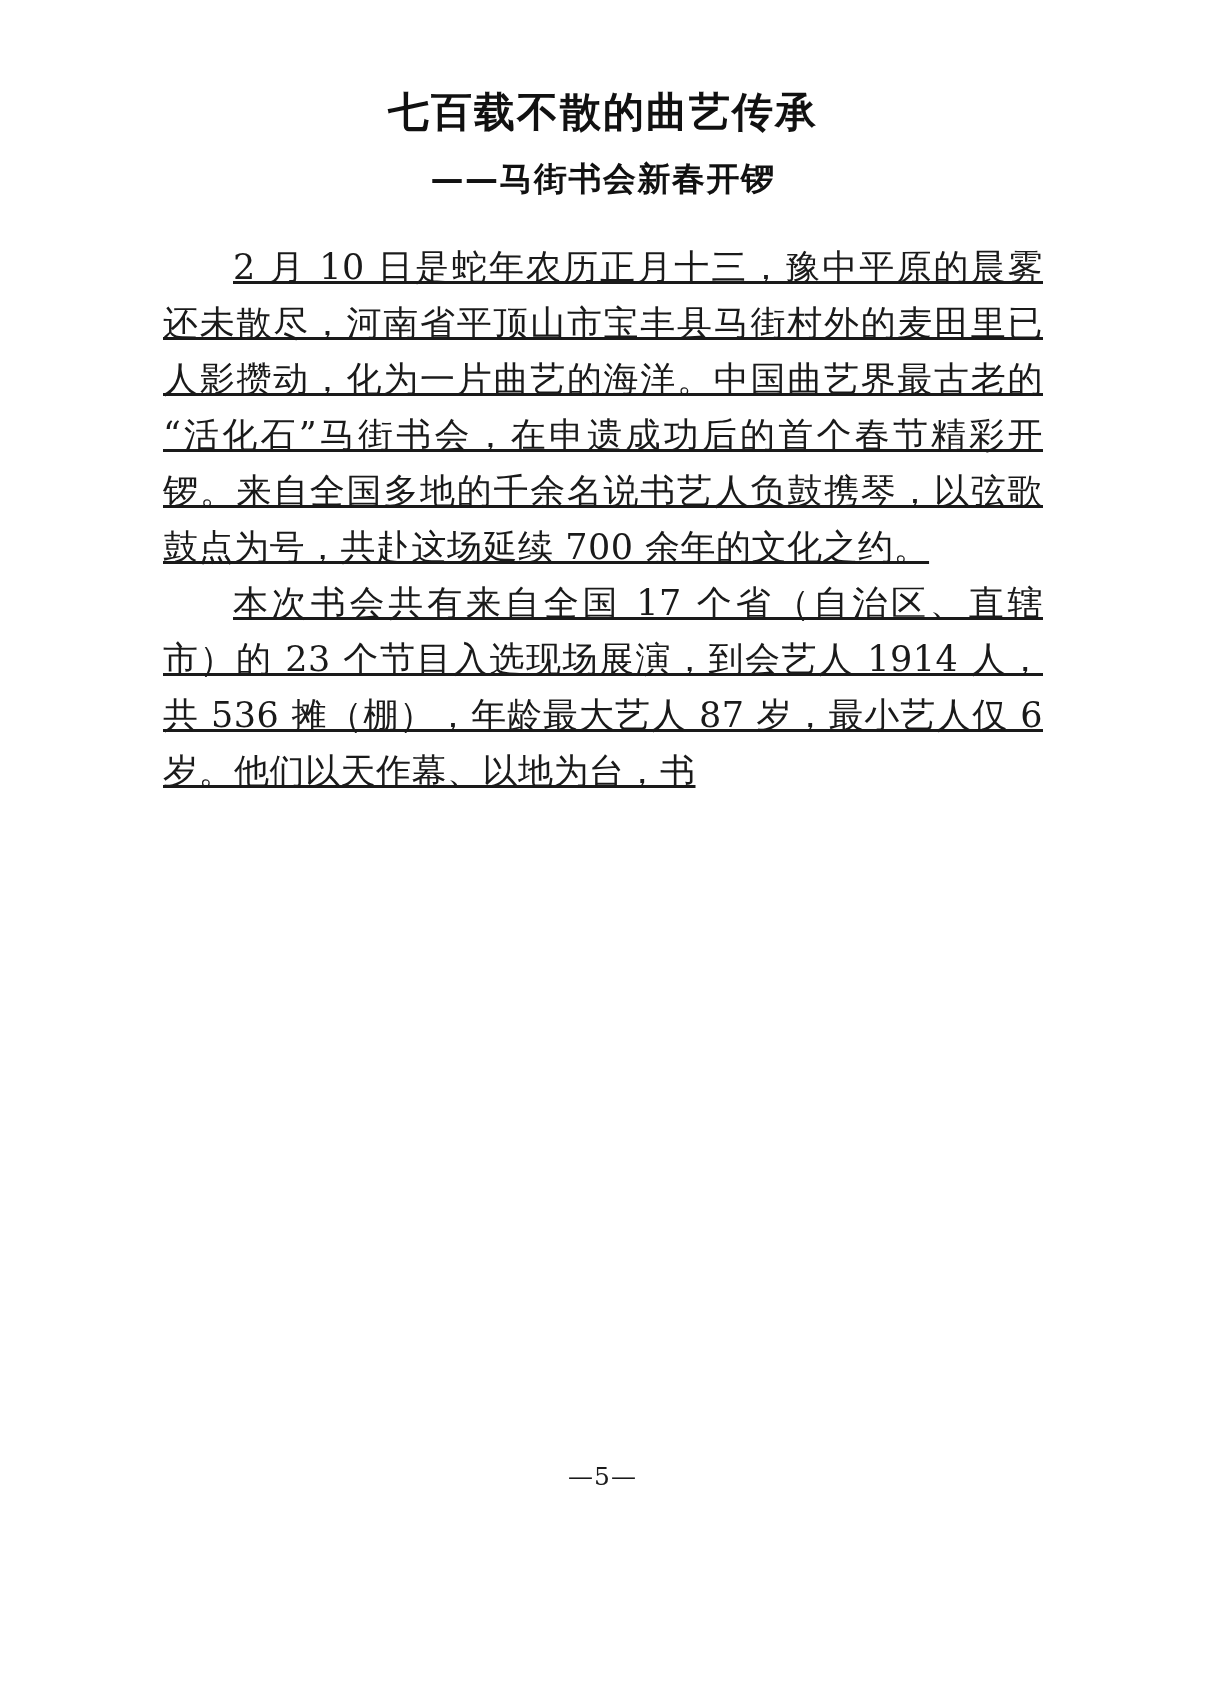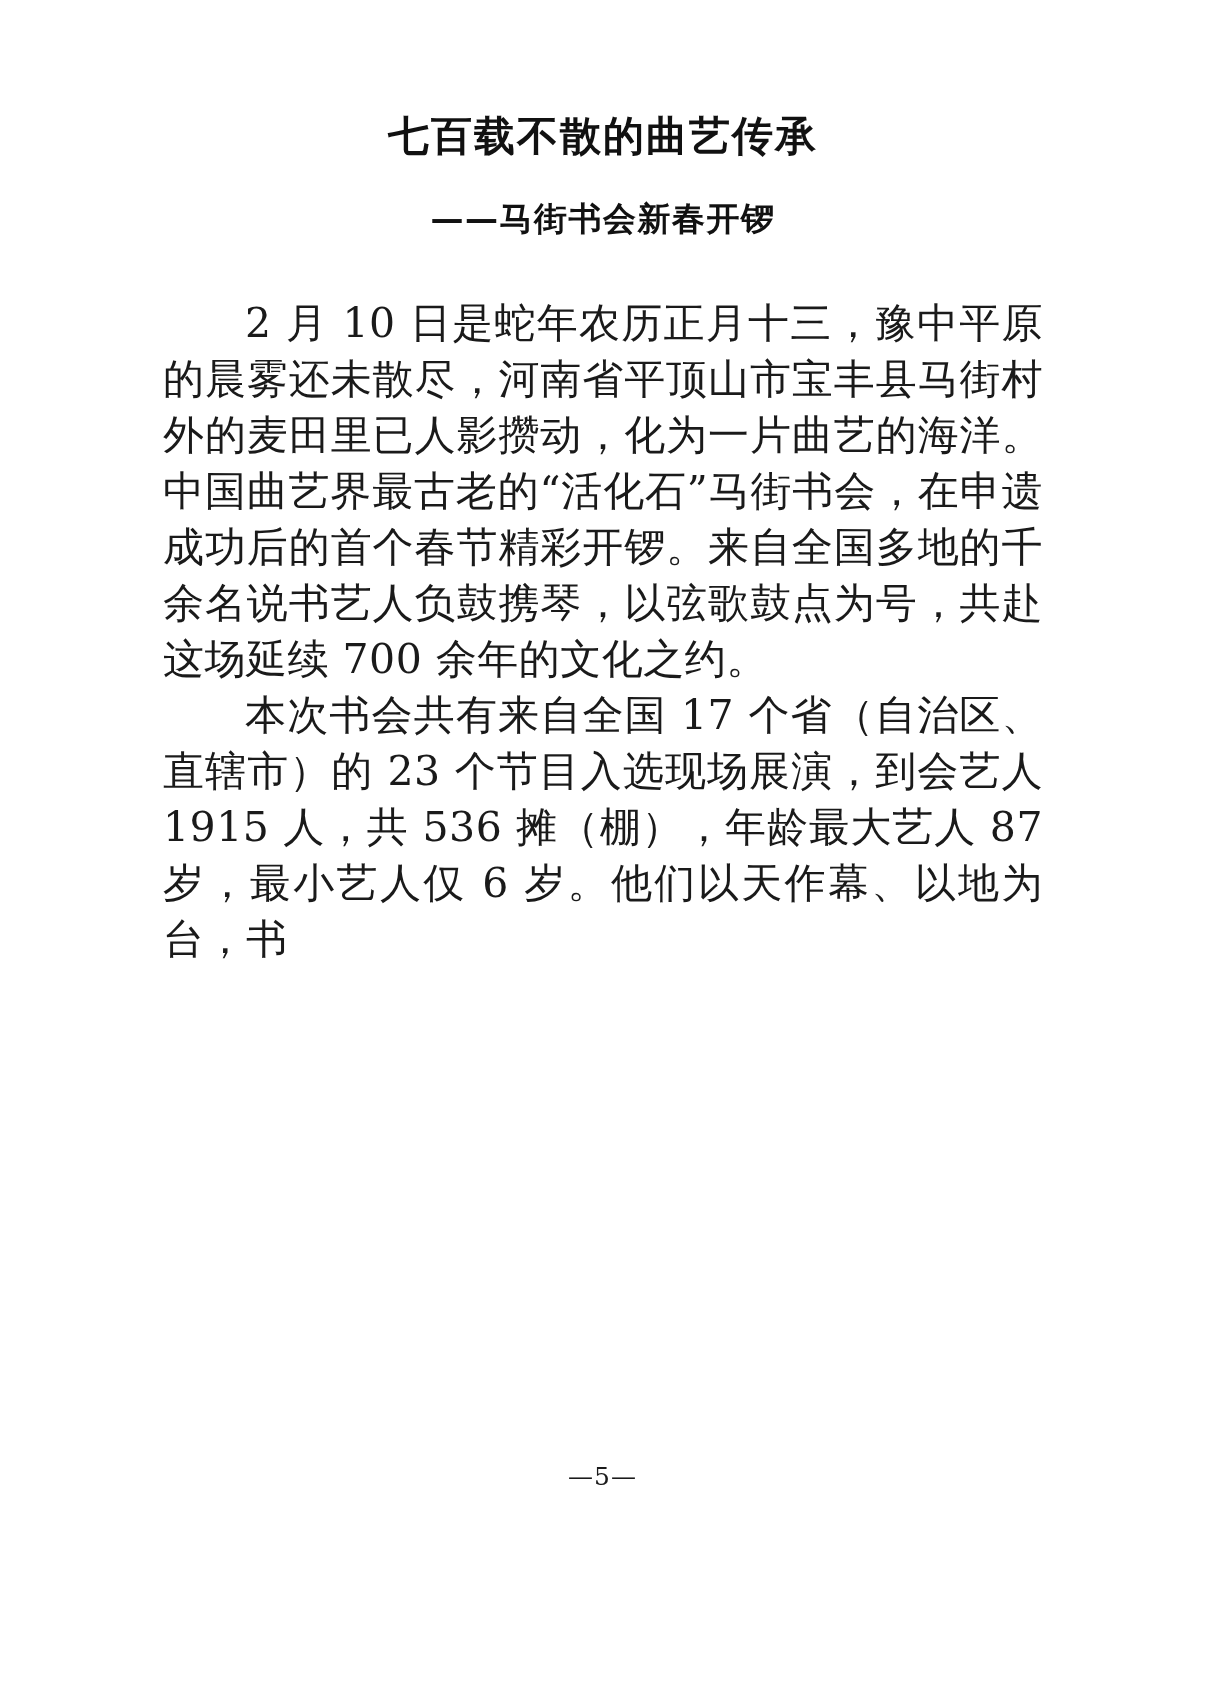--- a/index.html
+++ b/index.html
@@ -23,53 +23,54 @@
     padding: 0;
   }
   .content {
     position: absolute;
     left: 163px;
     top: 0;
     width: 880px;
   }
   .doc-title {
     margin: 0;
-    padding-top: 112px;
+    padding-top: 88px;
     text-align: center;
     font-family: "DejaVu Serif", "Liberation Serif", serif;
     font-weight: 700;
     font-size: 41px;
     letter-spacing: 2px;
     color: #111111;
     line-height: 1.2;
   }
   .doc-subtitle {
-    margin: 16px;
+    margin: 0;
     padding-top: 22px;
     text-align: center;
     font-family: "DejaVu Serif", "Liberation Serif", serif;
     font-weight: 700;
     font-size: 33px;
     letter-spacing: 1.5px;
     color: #111111;
     line-height: 1.2;
   }
   .body-text {
     margin: 0;
     padding-top: 40px;
   }
   .para {
     margin: 0 0 0 0;
-    font-size: 41px;
+    font-size: 35px;
     line-height: 56px;
     text-align: justify;
     text-justify: inter-ideograph;
     text-indent: 2em;
     letter-spacing: 0.5px;
     color: #1a1a1a;
+    text-decoration: underline;
   }
   .footer {
     position: absolute;
     left: 0;
     right: 0;
     top: 1462px;
     text-align: center;
     font-size: 25px;
     letter-spacing: 1px;
     color: #1a1a1a;
@@ -80,19 +81,19 @@
 
 <div class="page">
   <div class="content">
 
     <h1 class="doc-title">七百载不散的曲艺传承</h1>
 
     <h2 class="doc-subtitle">——马街书会新春开锣</h2>
 
     <div class="body-text">
       <p class="para">2 月 10 日是蛇年农历正月十三，豫中平原的晨雾还未散尽，河南省平顶山市宝丰县马街村外的麦田里已人影攒动，化为一片曲艺的海洋。中国曲艺界最古老的“活化石”马街书会，在申遗成功后的首个春节精彩开锣。来自全国多地的千余名说书艺人负鼓携琴，以弦歌鼓点为号，共赴这场延续 700 余年的文化之约。</p>
-      <p class="para">本次书会共有来自全国 17 个省（自治区、直辖市）的 23 个节目入选现场展演，到会艺人 1915 人，共 536 摊（棚），年龄最大艺人 87 岁，最小艺人仅 6 岁。他们以天作幕、以地为台，书</p>
+      <p class="para">本次书会共有来自全国 17 个省（自治区、直辖市）的 23 个节目入选现场展演，到会艺人 1914 人，共 536 摊（棚），年龄最大艺人 87 岁，最小艺人仅 6 岁。他们以天作幕、以地为台，书</p>
     </div>
 
   </div>
 
   <div class="footer">—5—</div>
 </div>
 
 </body></html>

